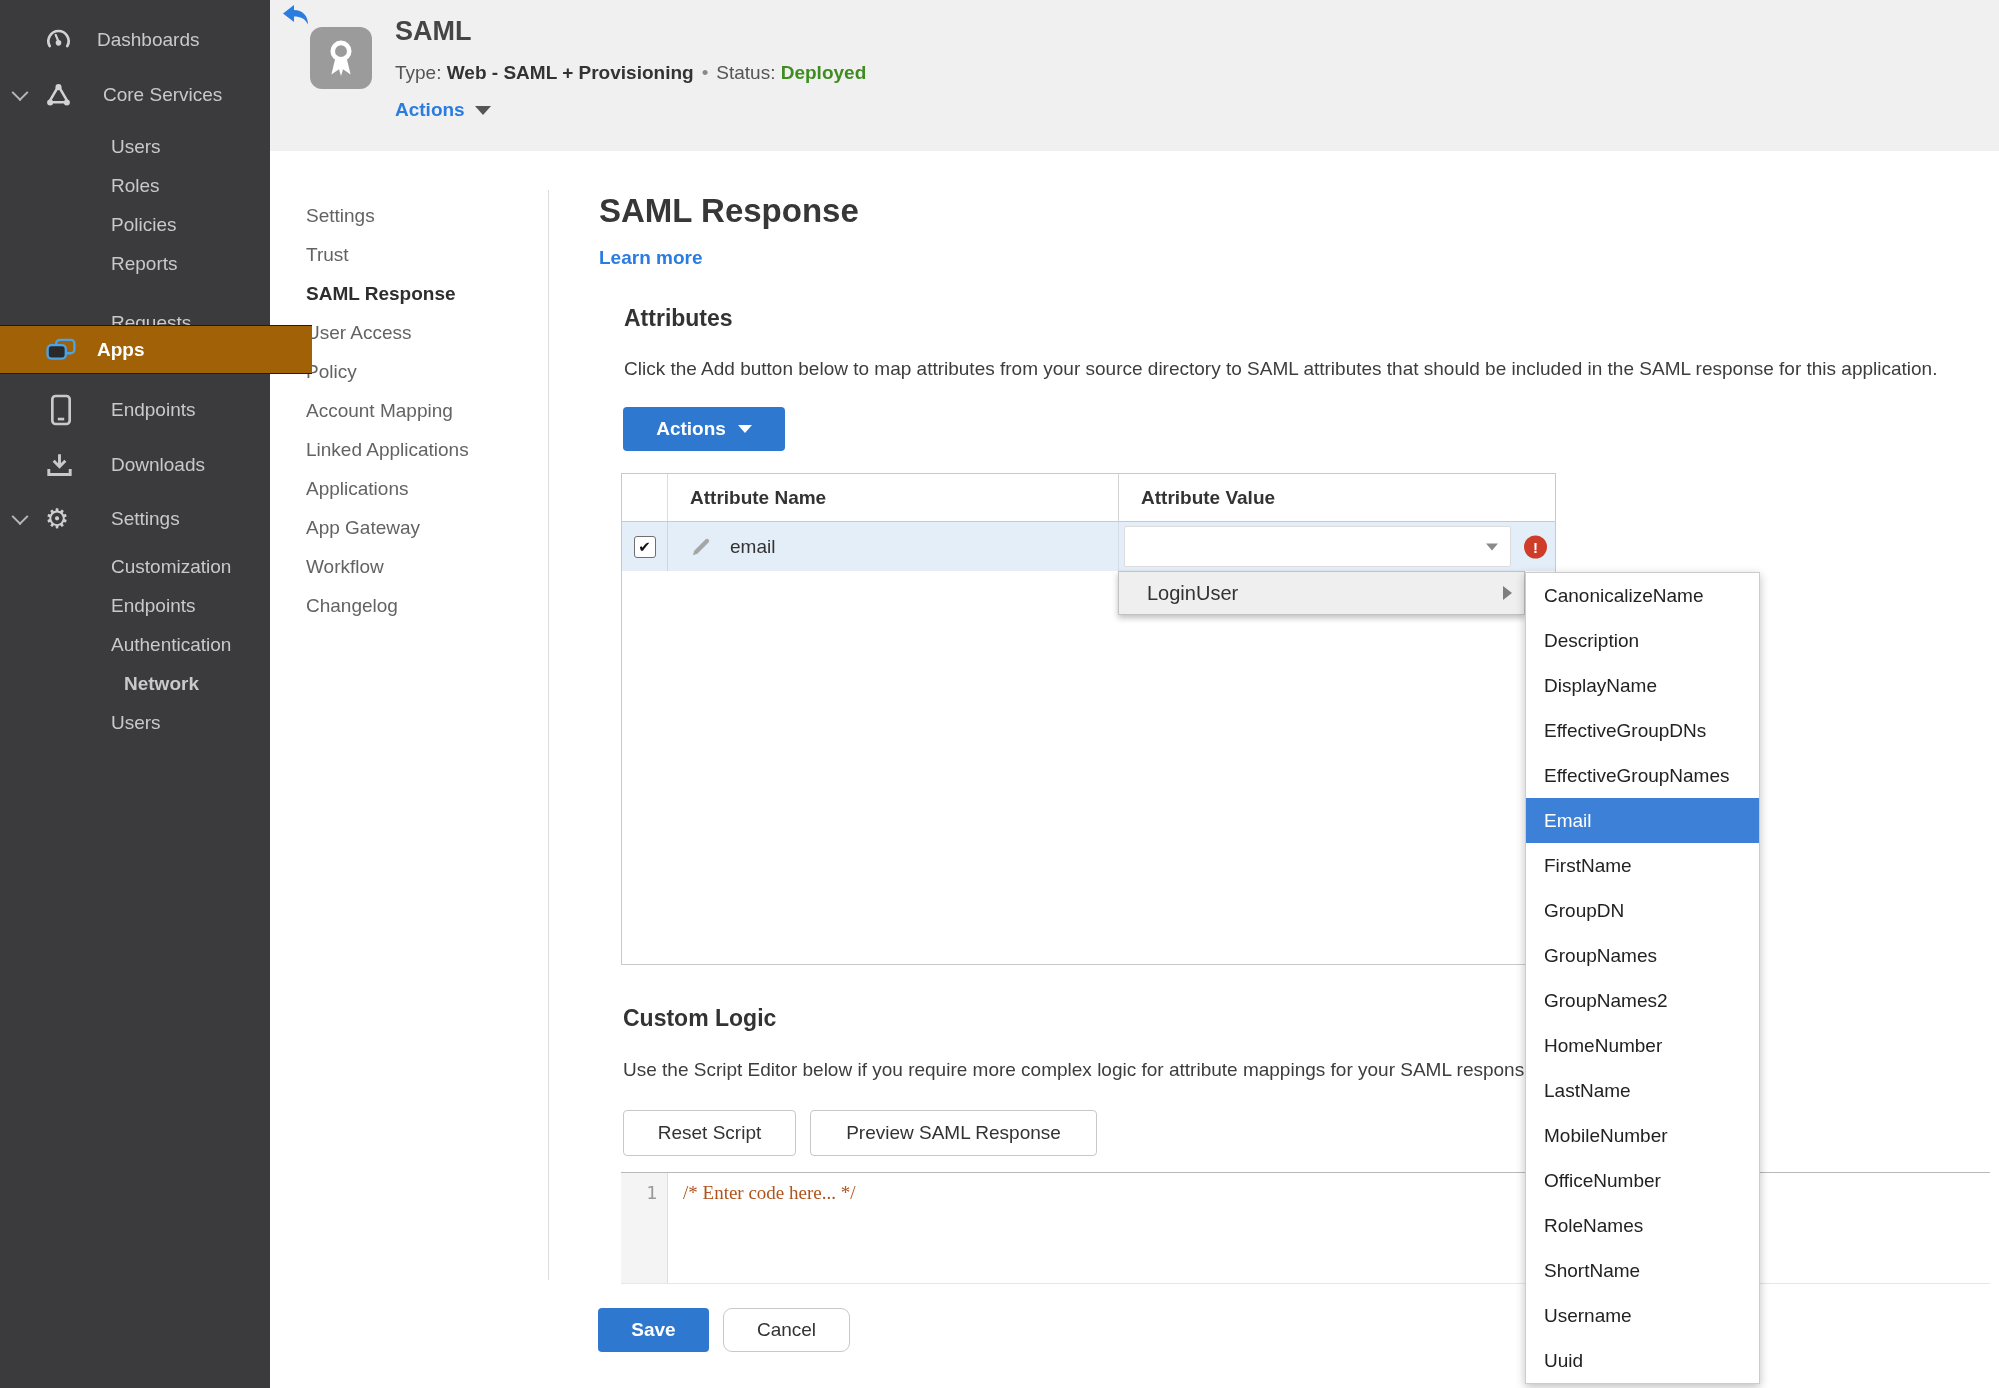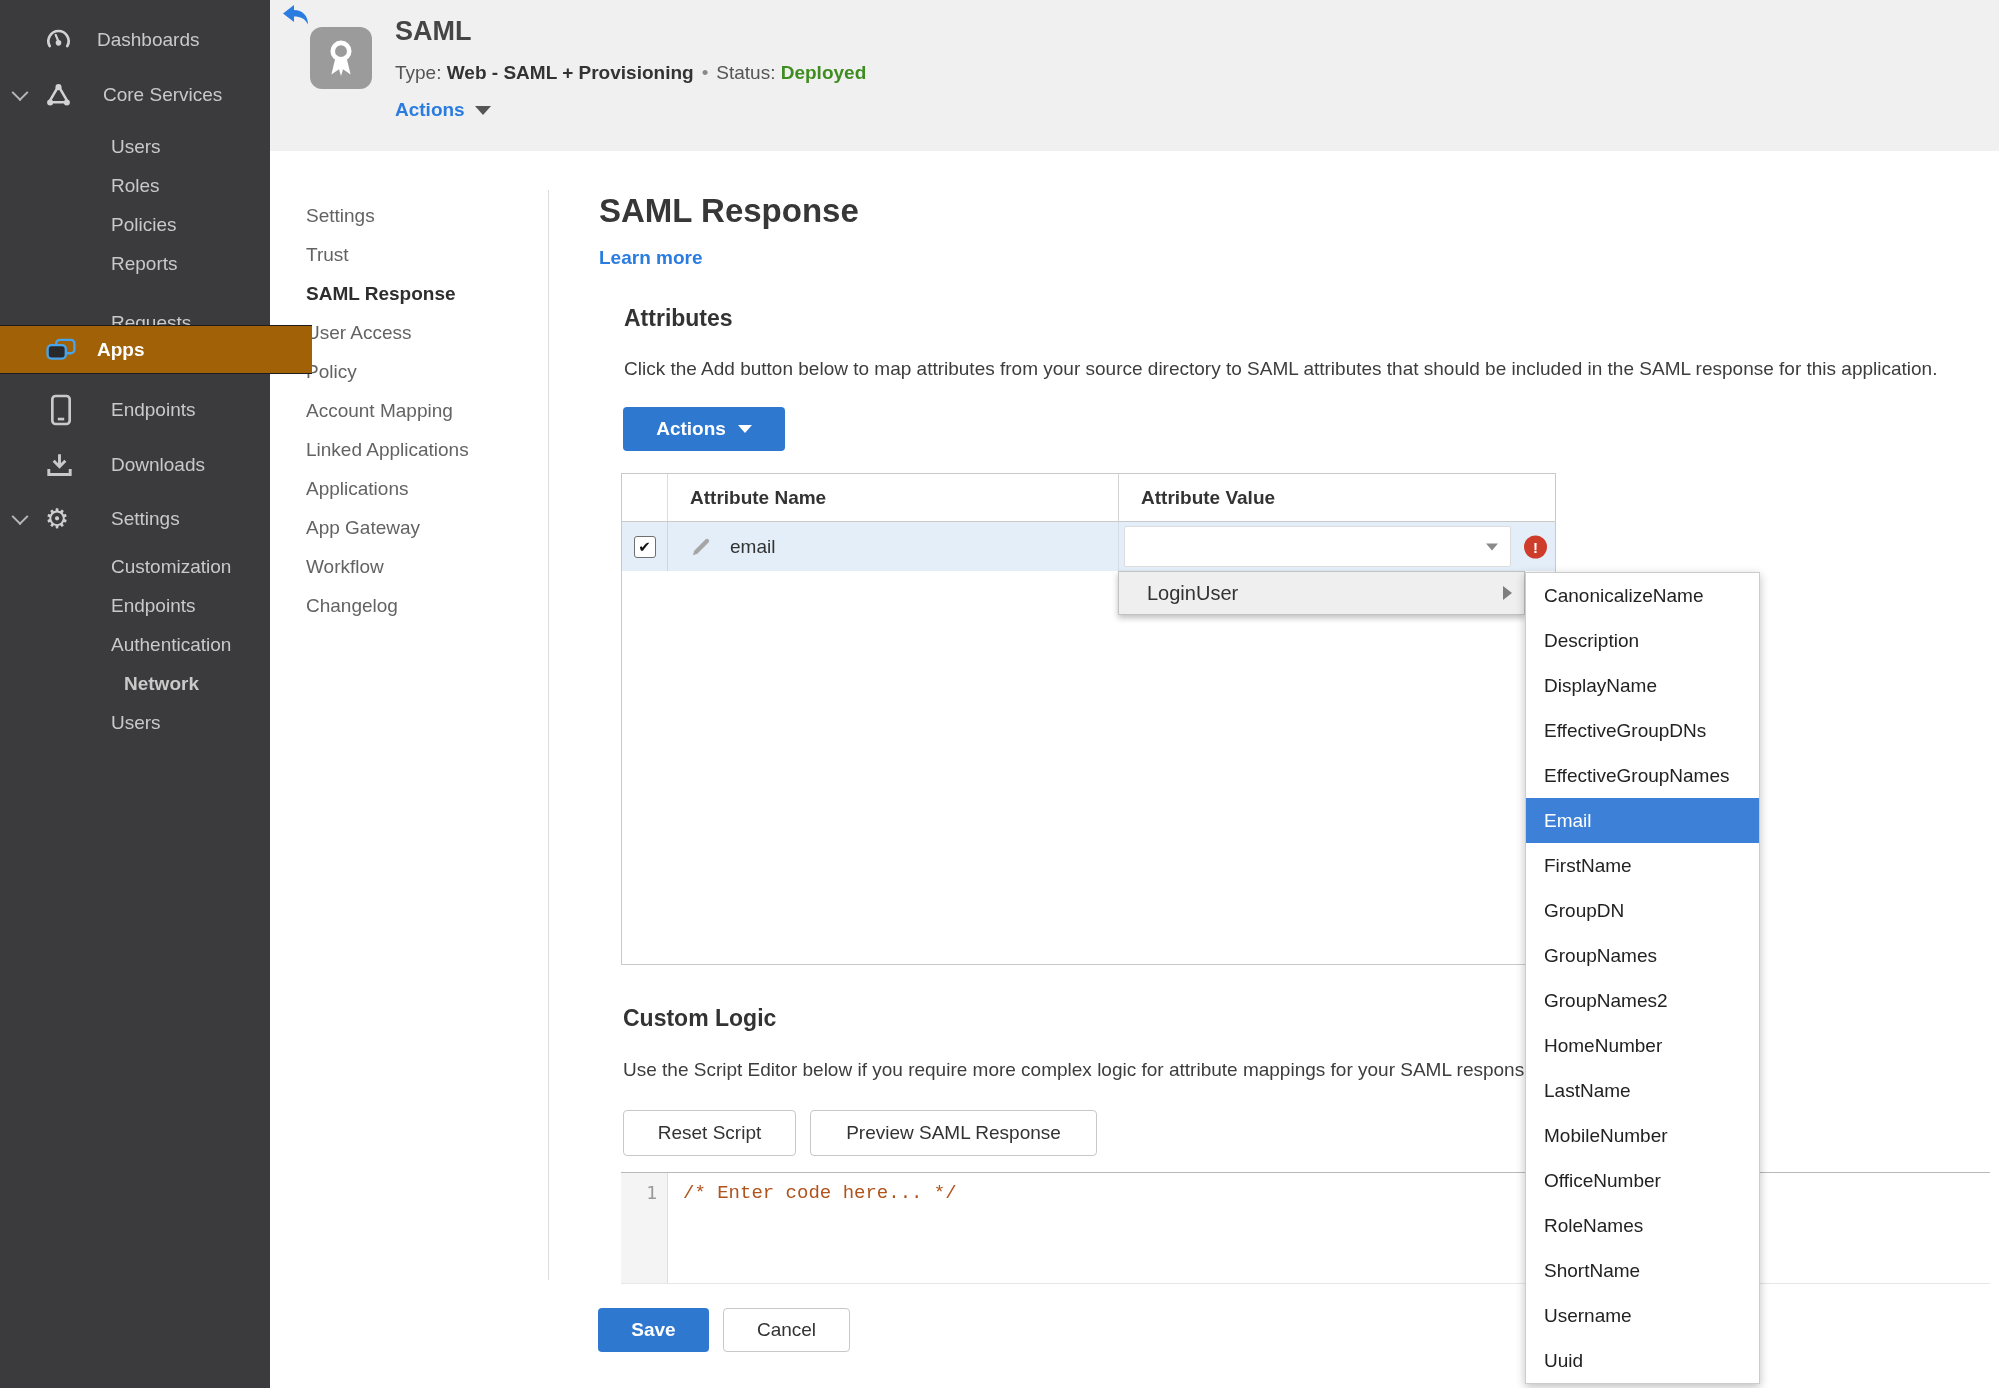--- a/index.html
+++ b/index.html
@@ -60,24 +60,24 @@
   .ctx-menu{position:absolute;left:1118px;top:571px;width:405px;height:42px;background:#efefef;border:1px solid #c2c2c2;box-shadow:0 3px 6px rgba(0,0,0,.25);z-index:20;display:flex;align-items:center;cursor:pointer;}
   .ctx-menu .lbl{font-size:20px;color:#333;margin-left:28px;}
   .ctx-arrow{position:absolute;right:12px;width:0;height:0;border-top:7px solid transparent;border-bottom:7px solid transparent;border-left:9px solid #7e7e7e;}
   .submenu{position:absolute;left:1525px;top:572px;width:233px;background:#fff;border:1px solid #ccc;box-shadow:0 3px 9px rgba(0,0,0,.25);z-index:21;}
   .submenu-item{height:45px;line-height:45px;padding-left:18px;font-size:19px;color:#222;white-space:nowrap;cursor:pointer;}
   .submenu-item.sel{background:#3c80d8;color:#fff;}
   
   .editor{position:absolute;left:621px;top:1172px;width:1369px;height:110px;background:#fff;border-top:1px solid #b9b9b9;border-bottom:1px solid #e7e7e7;z-index:2;}
   .gutter{position:absolute;left:0;top:0;bottom:0;width:47px;background:#f4f4f4;border-right:1px solid #ddd;box-sizing:border-box;font-family:"DejaVu Sans Mono","Liberation Mono",monospace;font-size:18px;color:#999;text-align:right;padding-top:9px;}
   .gutter span{display:block;padding-right:10px;}
-  .code-area{position:absolute;left:47px;top:0;right:0;bottom:0;font-family:Liberation Mono, monospace;font-size:19px;color:#b0531c;padding:9px 0 0 15px;cursor:text;}
+  .code-area{position:absolute;left:47px;top:0;right:0;bottom:0;font-family:Liberation Serif, serif;font-size:19px;color:#b0531c;padding:9px 0 0 15px;cursor:text;}
   
   .btn-save{left:598px;top:1308px;width:111px;height:44px;}
-  .btn-cancel{left:723px;top:1308px;width:127px;height:44px;font-size:19px;}
+  .btn-cancel{left:723px;top:1308px;width:127px;height:44px;font-size:19px;border-radius:9px;}
   .icon-svg{display:block;}
 </style>
 </head>
 <body>
 
 <div class="sidebar">
 
   <div class="sb-item" style="top:20px;">
     <span class="ic" style="left:45px;">
       <svg class="icon-svg" width="27" height="27" viewBox="0 0 24 24">

